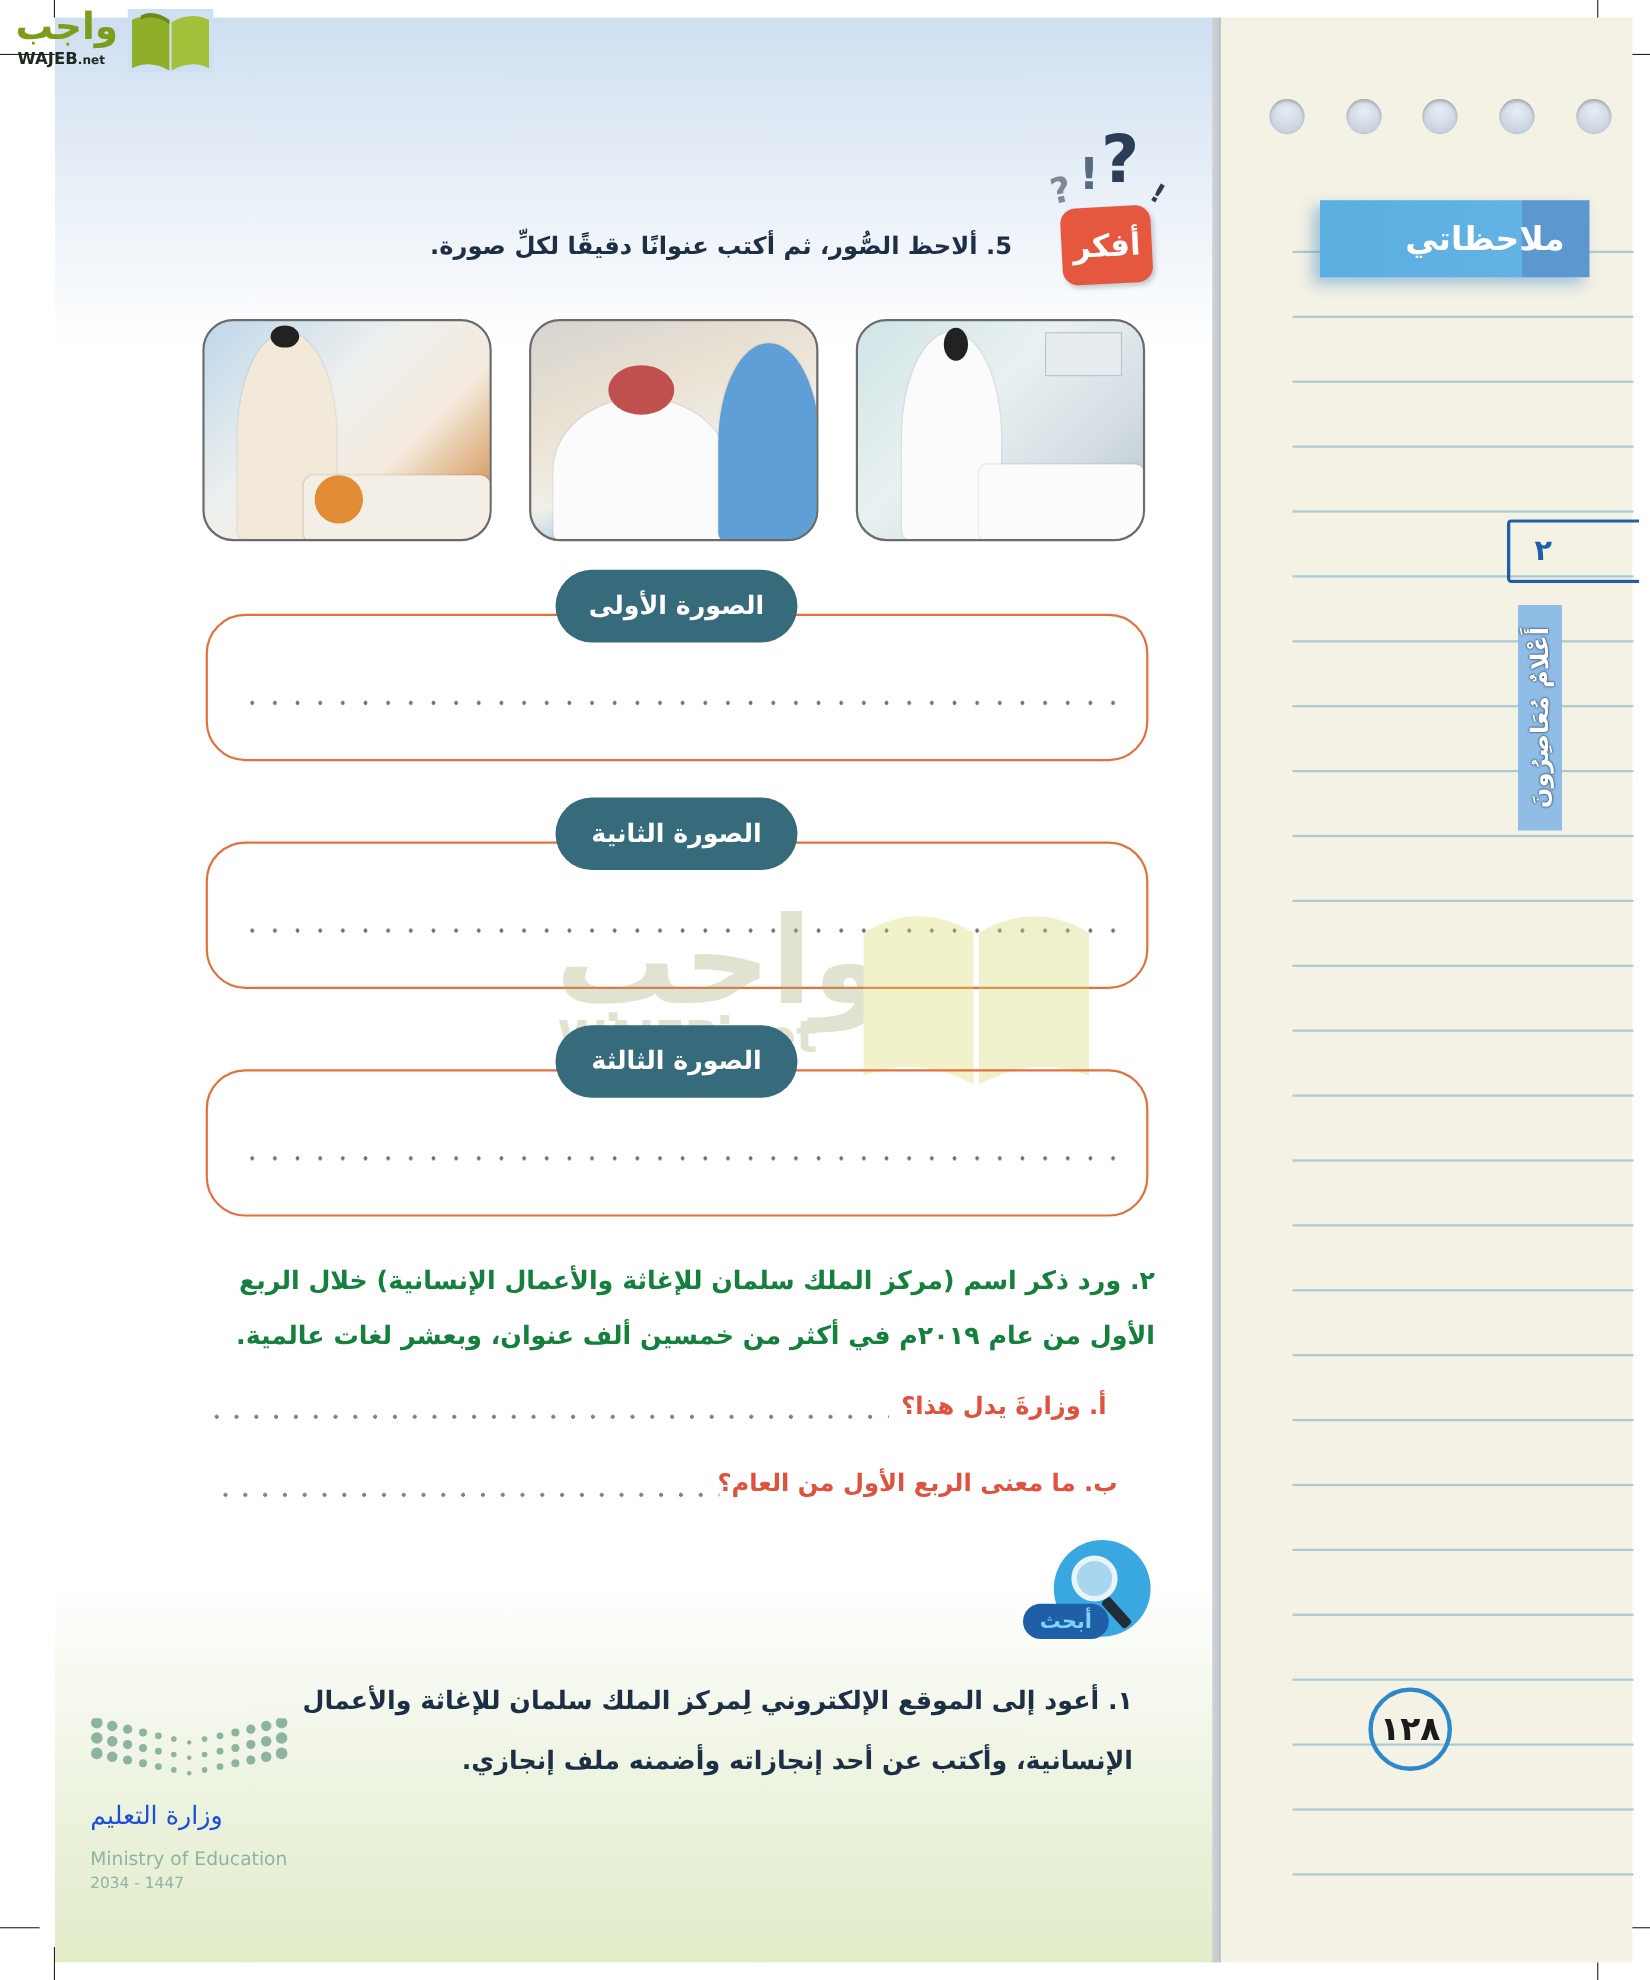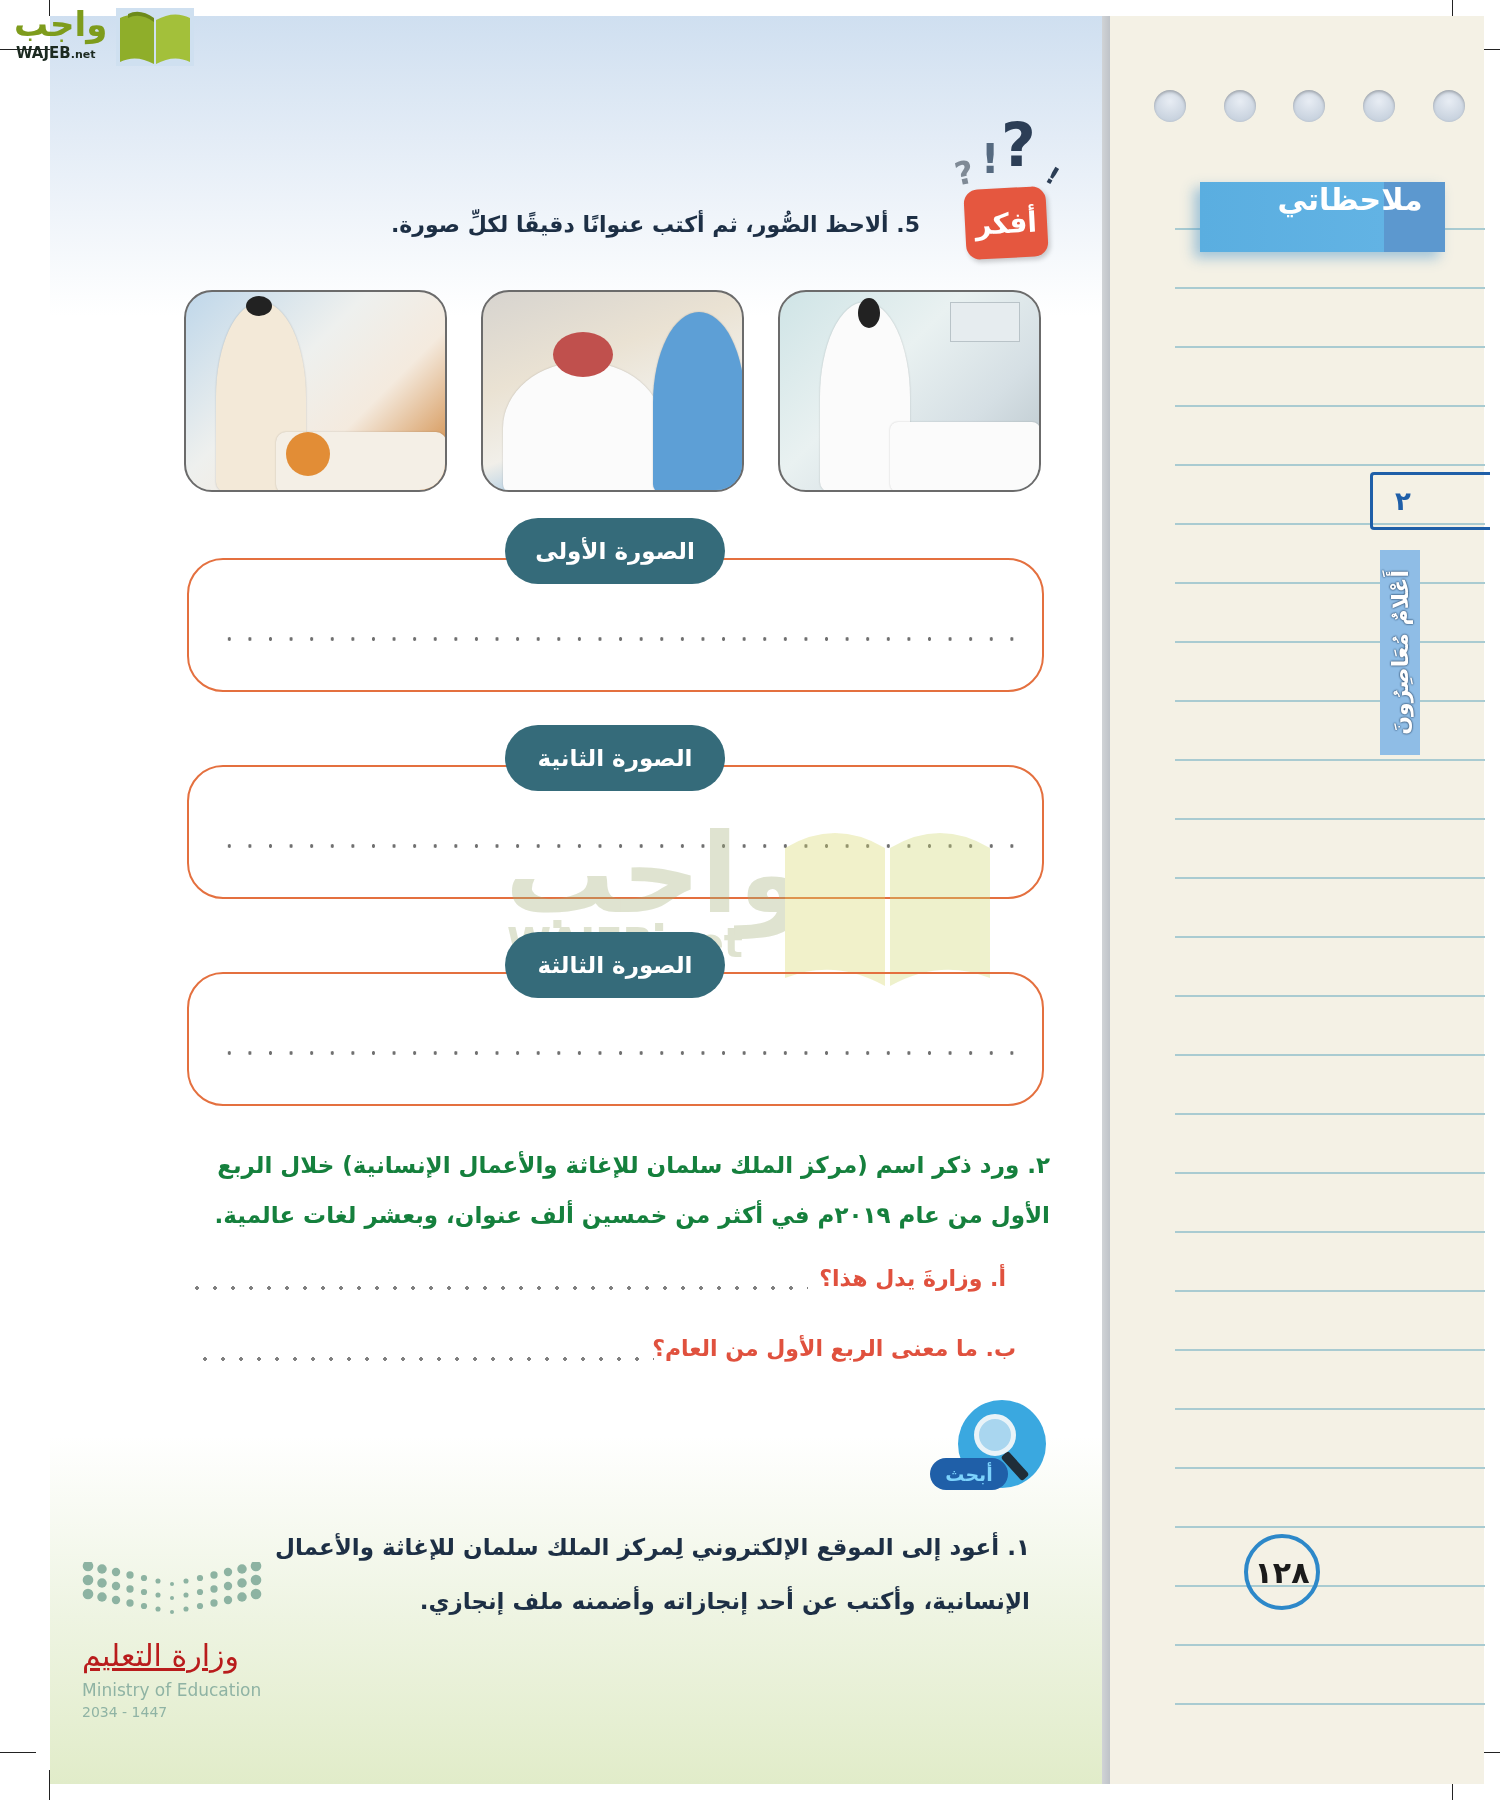--- a/index.html
+++ b/index.html
@@ -25,21 +25,21 @@
   .hole { position: absolute; width: 32px; height: 32px; border-radius: 50%;
     background: radial-gradient(circle at 50% 35%, #e8edf4 0%, #c9d3df 70%, #a9b5c3 100%);
     box-shadow: inset 0 2px 3px rgba(0,0,0,0.25); }
   .note-line { position: absolute; left: 1175px; width: 310px; height: 2px; background: #a9cbd1; }
 
   .notes-title {
     position: absolute; left: 1200px; top: 182px; width: 245px; height: 70px;
     background: linear-gradient(to right, #5aaee0, #62b3e4 75%, #5c98cf 75%);
     box-shadow: -6px 6px 12px rgba(60,140,200,0.45);
     color: #fff; font-weight: bold; font-size: 30px;
-    display: flex; justify-content: flex-start; padding-left: 28px;
+    display: flex; align-items: center; justify-content: flex-start; padding-left: 28px;
     direction: rtl;
   }
   .notes-title span { width: 190px; text-align: center; }
 
   .unit-box {
     position: absolute; left: 1370px; top: 472px; width: 120px; height: 58px;
     border: 3px solid #1f5fa8; border-right: none; border-radius: 4px 0 0 4px;
     display: flex; align-items: center; padding-left: 22px;
     color: #1f5fa8; font-weight: bold; font-size: 26px;
   }
@@ -144,21 +144,21 @@
     background: #1f5fa8; color: #7dd3fc; font-size: 19px; font-weight: bold;
     display: flex; align-items: center; justify-content: center; }
 
   .q3 {
     position: absolute; right: 470px; top: 1520px; width: 860px;
     font-size: 23px; font-weight: bold; color: #1d2f45; line-height: 54px;
   }
 
   .moe { position: absolute; left: 82px; top: 1562px; width: 190px; height: 165px; }
   .moe-dots { position: absolute; left: 0; top: 0; width: 180px; height: 66px; }
-  .moe-ar { position: absolute; left: 0; top: 76px; font-size: 30px; color: #b91c1c; text-decoration: underline; }
+  .moe-ar { position: absolute; left: 0; top: 76px; font-size: 23px; color: #1d4ed8; }
   .moe-en { position: absolute; left: 0; top: 118px; font-size: 17px; color: #8fb3a4; }
   .moe-year { position: absolute; left: 0; top: 142px; font-size: 14px; color: #8fb3a4; }
 </style>
 </head>
 <body>
 
 <div class="crop" style="left:0;top:49px;width:50px;height:1px;"></div>
 <div class="crop" style="left:49px;top:0;width:1px;height:16px;"></div>
 <div class="crop" style="left:1452px;top:0;width:1px;height:34px;"></div>
 <div class="crop" style="left:1470px;top:49px;width:30px;height:1px;"></div>

